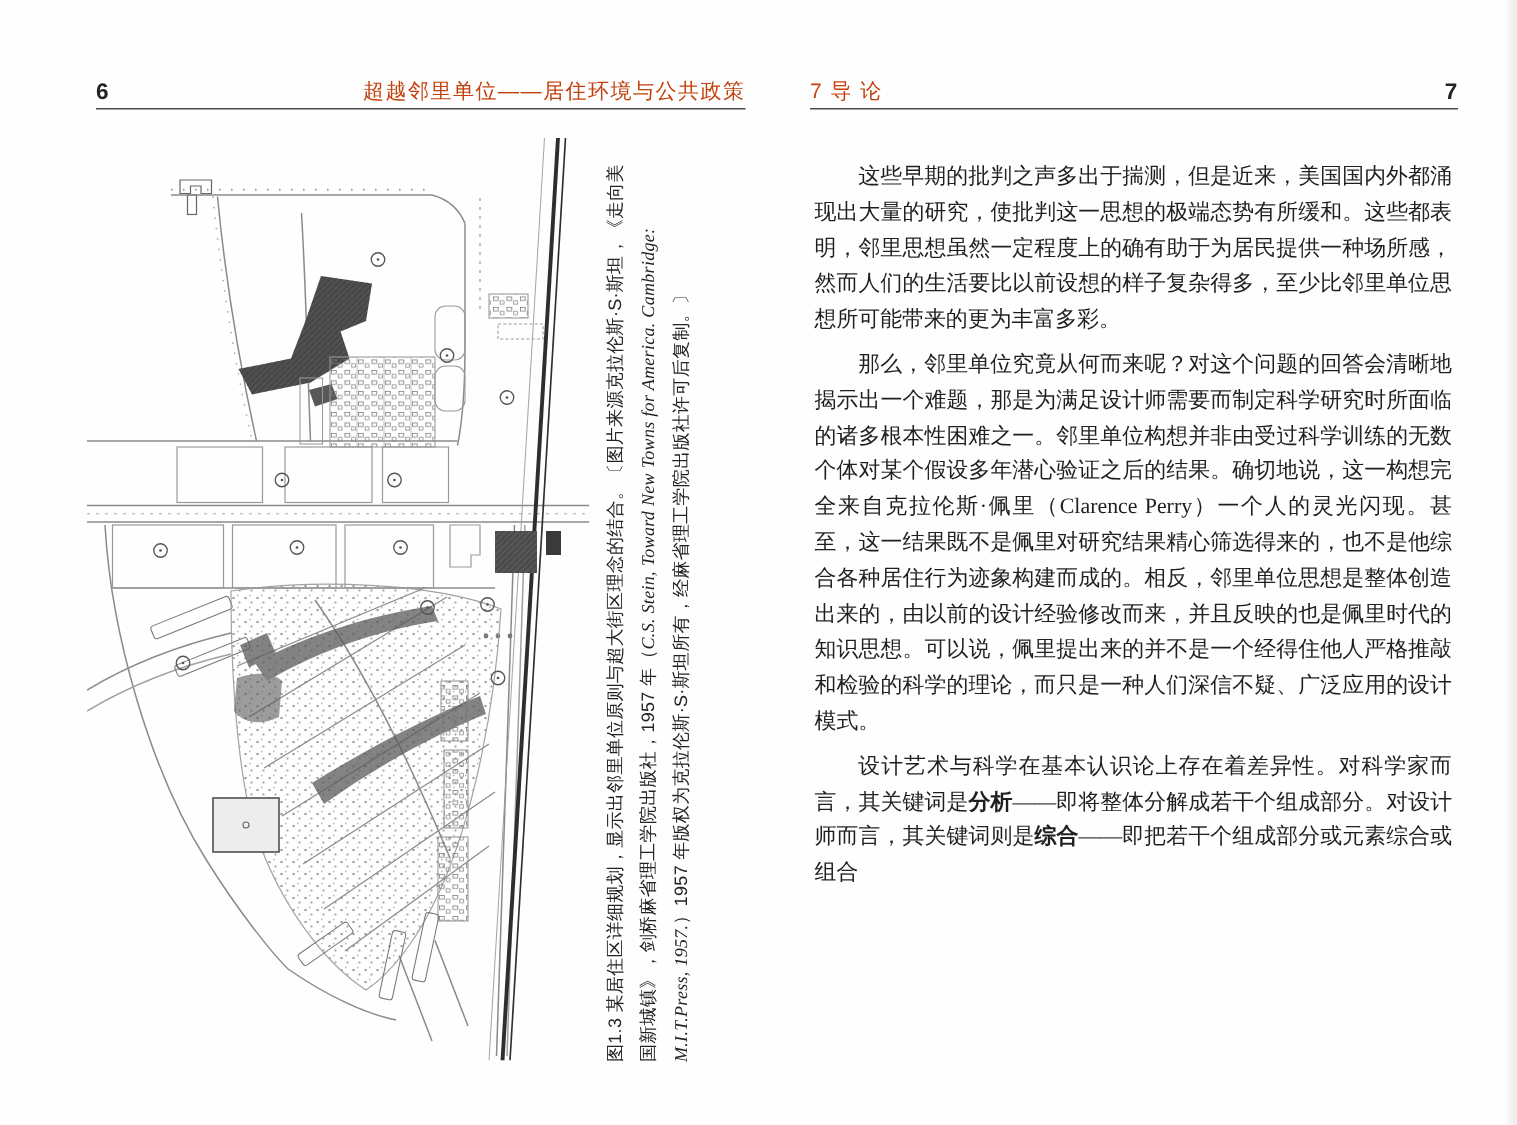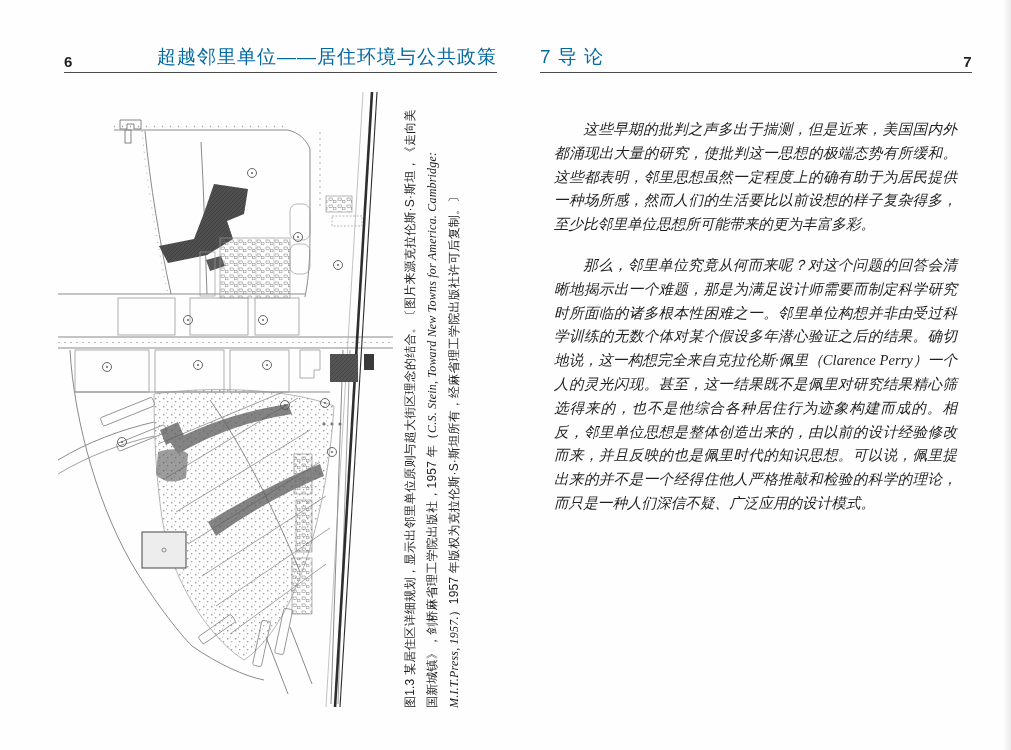--- a/index.html
+++ b/index.html
@@ -14,31 +14,31 @@
   
   .scan-edge{position:absolute;top:0;right:0;width:8px;height:750px;
     background:linear-gradient(to right, rgba(0,0,0,0), rgba(0,0,0,0.08));}
 
   
   .page-header{position:absolute;height:26px;}
   .hdr-left{left:64px;top:48px;width:433px;}
   .hdr-right{left:540px;top:48px;width:432px;}
   .page-header .row{display:flex;justify-content:space-between;align-items:flex-end;height:22px;}
   .page-num{font-weight:bold;font-size:15px;letter-spacing:.5px;color:#222;}
-  .running-title{font-size:19px;color:#0369a1;letter-spacing:1px;margin-top:45px;}
+  .running-title{font-size:14px;color:#c2410c;letter-spacing:1px;margin-top:45px;}
   .hdr-rule{margin-top:2px;height:0;border-top:1.6px solid #4a4a4a;}
 
   
   .body-text{
     position:absolute;left:537px;top:101px;width:437px;
     font-family:"Liberation Serif", serif;
     font-size:14.6px;line-height:23.8px;color:#1f1f1f;
     text-align:justify;
   }
-  .body-text p{margin:17px;text-indent:2em;font-style:italic;}
+  .body-text p{margin:6px;text-indent:2em;}
   .body-text b{font-weight:bold;}
 
   
   .figure-map{position:absolute;left:58px;top:92px;width:335px;height:615px;}
 
   
   .fig-caption{
     position:absolute;left:399px;top:98px;width:610px;height:66px;
     transform:rotate(-90deg) translate(-610px,0);
     transform-origin:top left;
@@ -225,16 +225,17 @@
     <div class="row">
       <span class="running-title">7  导  论</span>
       <span class="page-num">7</span>
     </div>
     <div class="hdr-rule"></div>
   </div>
 
   <div class="body-text">
     <p>这些早期的批判之声多出于揣测，但是近来，美国国内外都涌现出大量的研究，使批判这一思想的极端态势有所缓和。这些都表明，邻里思想虽然一定程度上的确有助于为居民提供一种场所感，然而人们的生活要比以前设想的样子复杂得多，至少比邻里单位思想所可能带来的更为丰富多彩。</p>
     <p>那么，邻里单位究竟从何而来呢？对这个问题的回答会清晰地揭示出一个难题，那是为满足设计师需要而制定科学研究时所面临的诸多根本性困难之一。邻里单位构想并非由受过科学训练的无数个体对某个假设多年潜心验证之后的结果。确切地说，这一构想完全来自克拉伦斯·佩里（Clarence Perry）一个人的灵光闪现。甚至，这一结果既不是佩里对研究结果精心筛选得来的，也不是他综合各种居住行为迹象构建而成的。相反，邻里单位思想是整体创造出来的，由以前的设计经验修改而来，并且反映的也是佩里时代的知识思想。可以说，佩里提出来的并不是一个经得住他人严格推敲和检验的科学的理论，而只是一种人们深信不疑、广泛应用的设计模式。</p>
+    <p><span>设计艺术与科学在基本认识论上存在着差异性。对科学家而言，其关键词是</span><b>分析</b><span>——即将整体分解成若干个组成部分。对设计师而言，其关键词则是</span><b>综合</b><span>——即把若干个组成部分或元素综合或组合</span></p>
   </div>
 
   <div class="scan-edge"></div>
 </div>
 
 </body></html>

